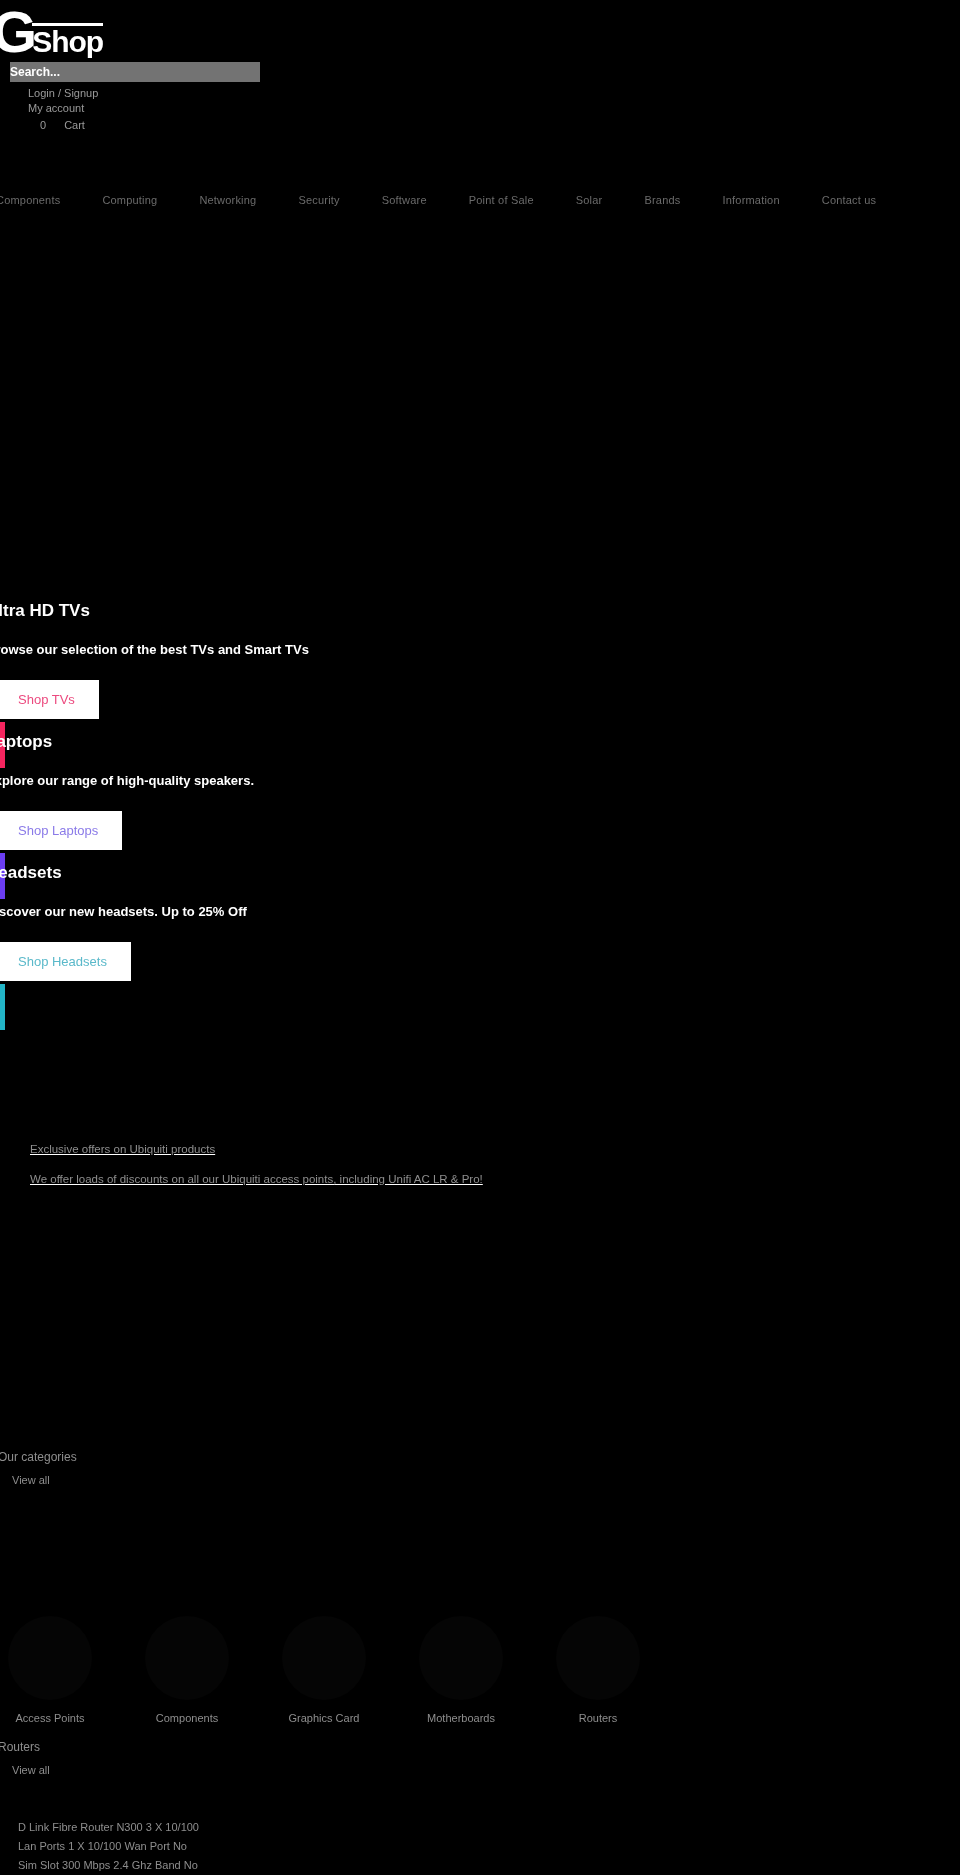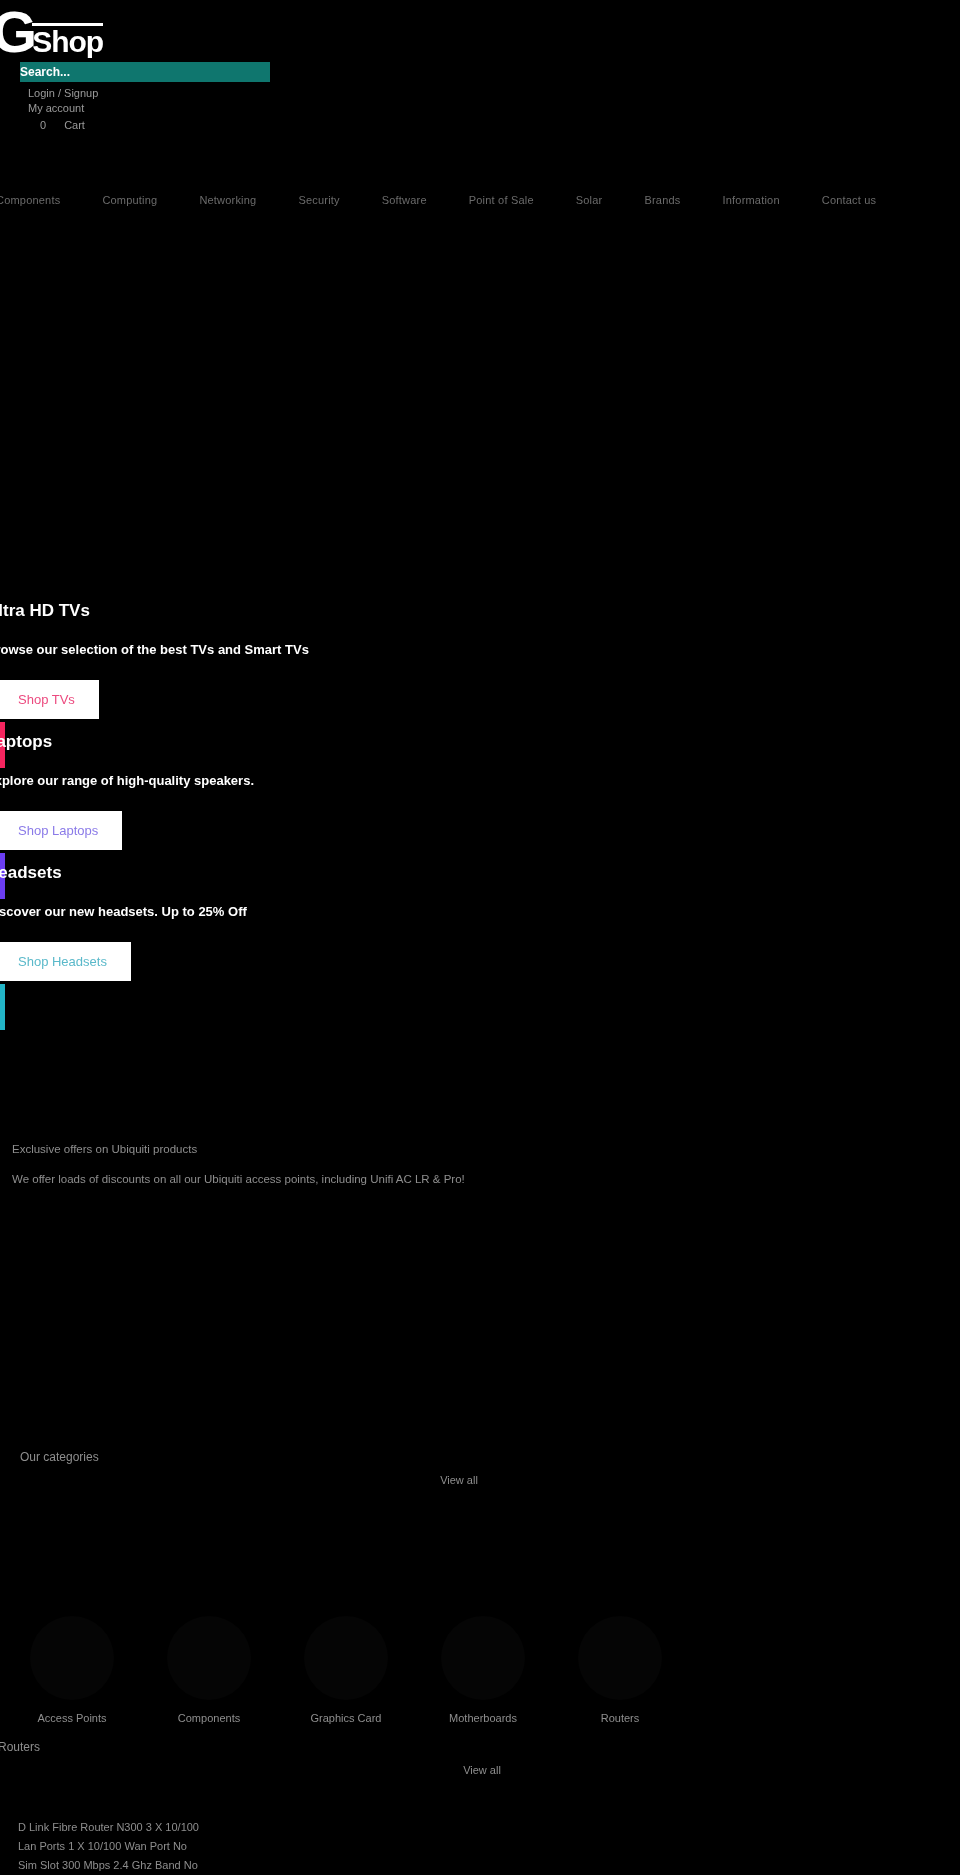--- a/index.html
+++ b/index.html
@@ -35,25 +35,25 @@
     line-height: 30px;
     font-weight: 700;
     color: #ffffff;
     border-top: 3px solid #ffffff;
     padding-top: 1px;
     margin-left: -4px;
   }
 
   .search-box {
     position: absolute;
-    left: 20px;
+    left: 10px;
     top: 62px;
     width: 250px;
     height: 20px;
-    background: #0f766e;
+    background: #737373;
     border: none;
     color: #ffffff;
     font-size: 12px;
     font-weight: 700;
     font-family: "Liberation Sans", sans-serif;
     outline: none;
   }
   .search-box::placeholder { color: #ffffff; opacity: 1; font-weight: 700; }
 
   .account-links {
@@ -140,50 +140,49 @@
     left: -8px;
     width: 13px;
     height: 46px;
   }
   .accent-pink { background: #f6255f; }
   .accent-purple { background: #6b3df2; }
   .accent-cyan { background: #23b5c7; }
 
   
   .features { position: absolute; top: 1140px; left: 0; width: 960px; }
-  .feature { margin-bottom: 108px; padding-left: 12px; }
+  .feature { margin-bottom: 108px; padding-left: 30px; text-decoration: underline; }
   .feature-title {
     font-size: 11.5px;
     color: #8e8e8e;
     font-weight: 400;
     line-height: 18px;
   }
   .feature-body {
     font-size: 11.5px;
     color: #8e8e8e;
     line-height: 22px;
     margin-top: 10px;
     max-width: 480px;
   }
 
   
-  .section-cats { position: absolute; top: 1450px; left: 0; width: 892px; padding-left: 22px; }
+  .section-cats { position: absolute; top: 1450px; left: 0; width: 892px; }
   .section-head {
     font-size: 12px;
     color: #8e8e8e;
     margin-left: -2px;
   }
   .view-all {
     display: block;
     font-size: 11px;
     color: #8e8e8e;
     text-decoration: none;
     margin-top: 10px;
-    margin-left: 4px;
-    text-align: center;
+    margin-left: 12px;
   }
   .cat-row {
     display: flex;
     margin-top: 130px;
     width: 1010px;
     margin-left: -18px;
   }
   .cat-item {
     flex: 0 0 auto;
     width: 136px;

